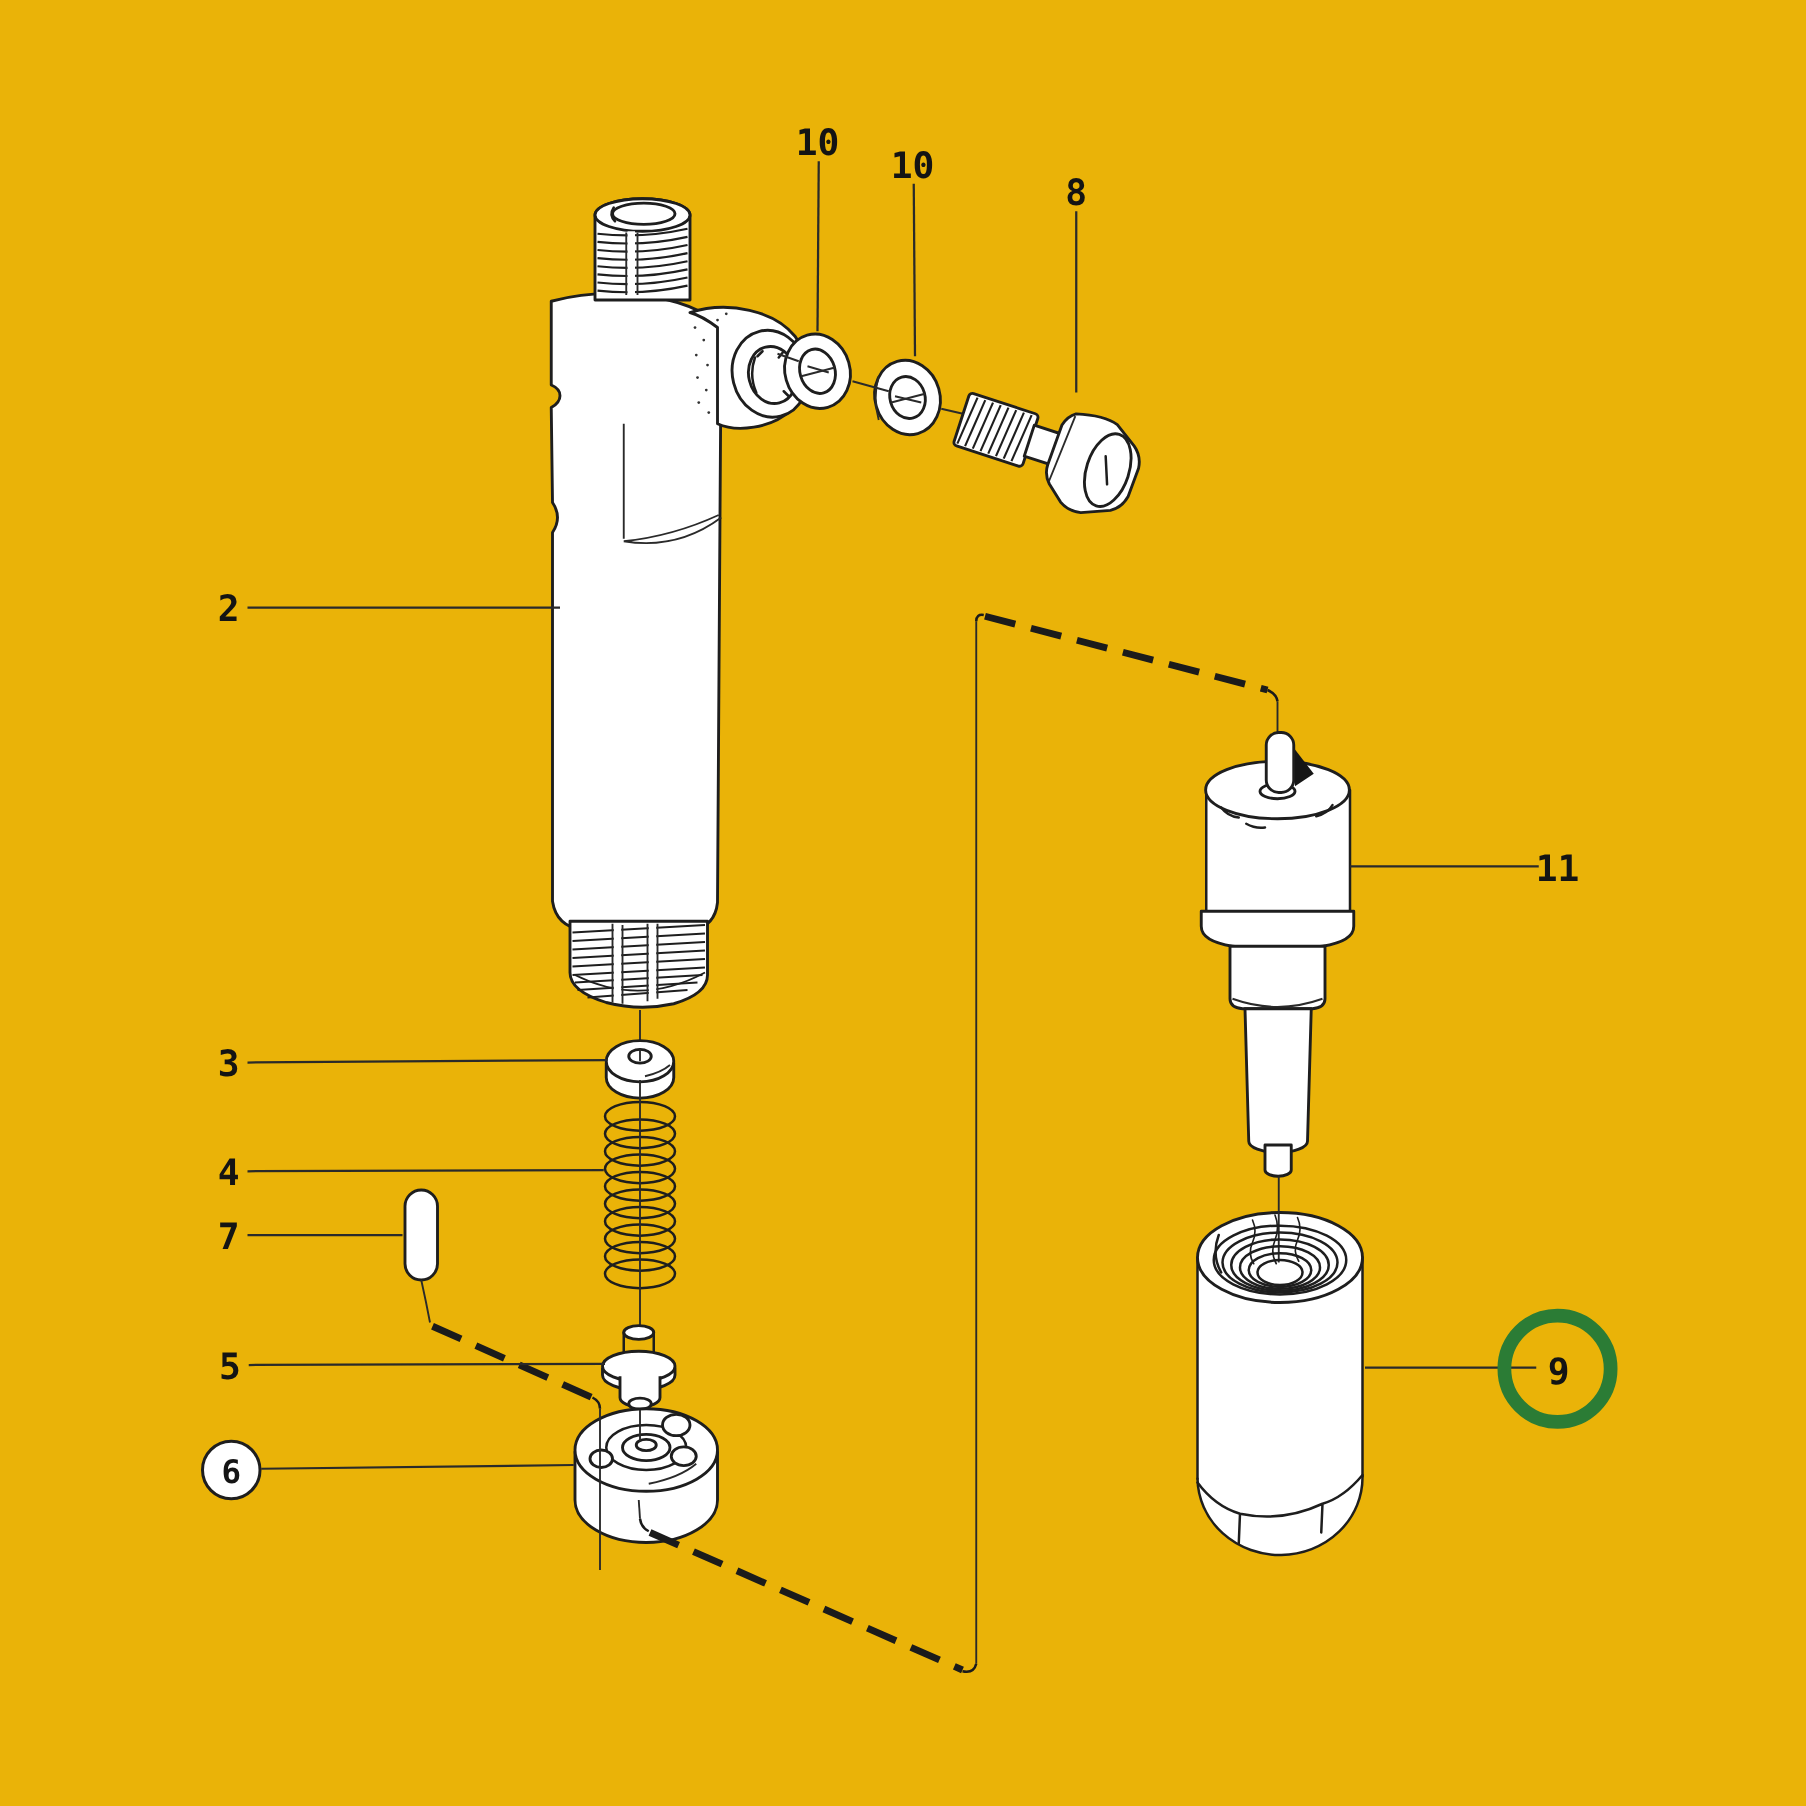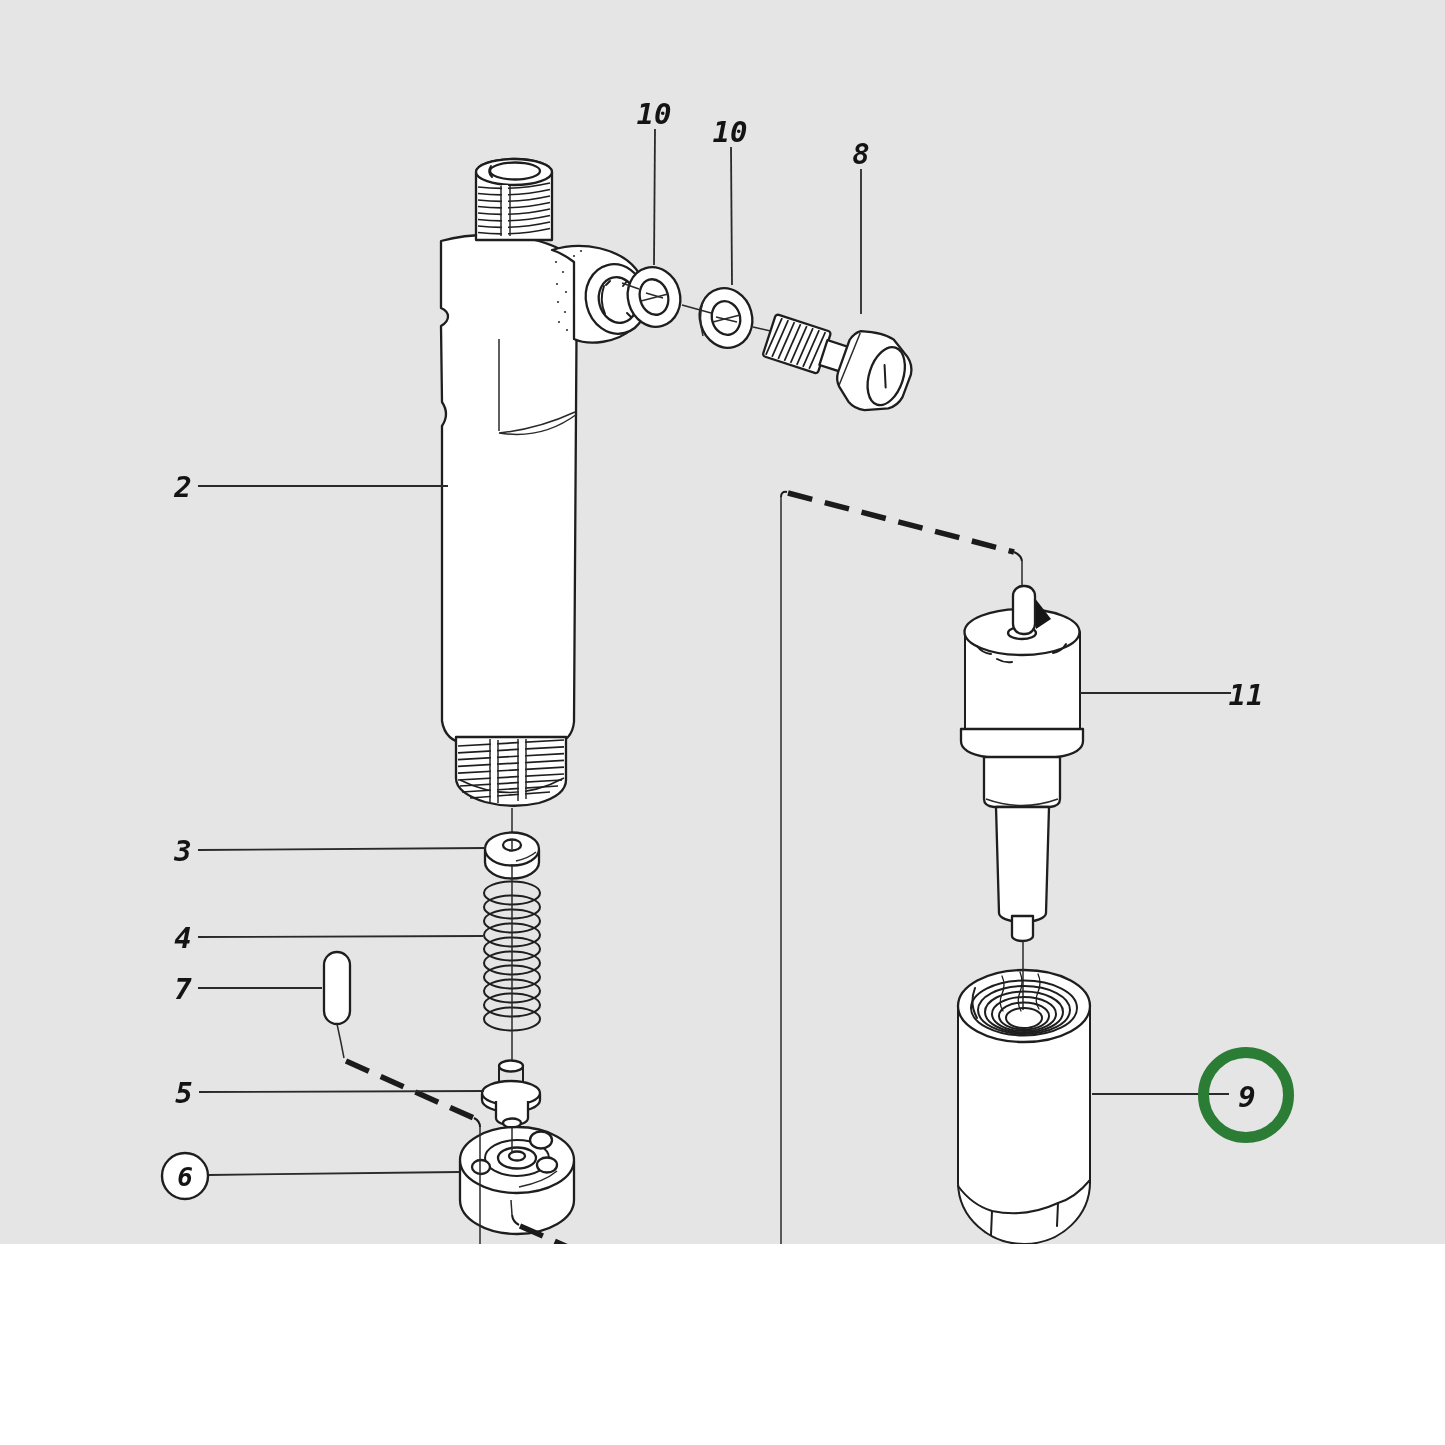--- a/index.html
+++ b/index.html
@@ -1,17 +1,17 @@
 <!DOCTYPE html>
 <html><head>
 <meta charset="utf-8">
 <style>
   html,body{margin:0;padding:0;background:#ffffff;}
-  .canvas{position:relative;width:1445px;height:1244px;background:#e5e5e5;overflow:hidden;
-          font-family:"DejaVu Sans Mono","Liberation Mono",monospace;font-style:italic;}
+  .canvas{position:relative;width:1445px;height:1445px;background:#eab308;overflow:hidden;
+          font-family:"DejaVu Sans Mono","Liberation Mono",monospace;}
   svg{position:absolute;left:0;top:0;}
   .outline{fill:#ffffff;stroke:#1e1e1e;stroke-width:2.3;stroke-linejoin:round;}
   .stroke{fill:none;stroke:#1e1e1e;stroke-width:2;stroke-linejoin:round;stroke-linecap:round;}
   .thin{fill:none;stroke:#2a2a2a;stroke-width:1.5;}
   .hatch{fill:none;stroke:#1e1e1e;stroke-width:1.7;}
   .leader{fill:none;stroke:#2a2a2a;stroke-width:1.8;}
   .dash{fill:none;stroke:#1b1b1b;stroke-width:5.5;stroke-dasharray:25 13;}
   .elbow{fill:none;stroke:#1b1b1b;stroke-width:2;}
   .lbl{font-family:"DejaVu Sans Mono","Liberation Mono",monospace;font-weight:bold;
        font-size:29px;fill:#141414;text-anchor:middle;}

